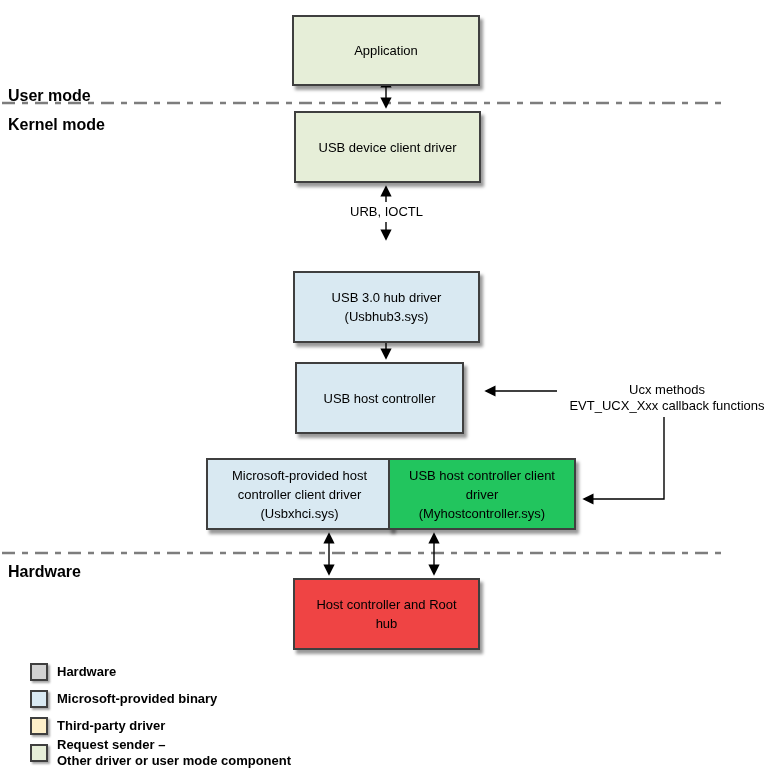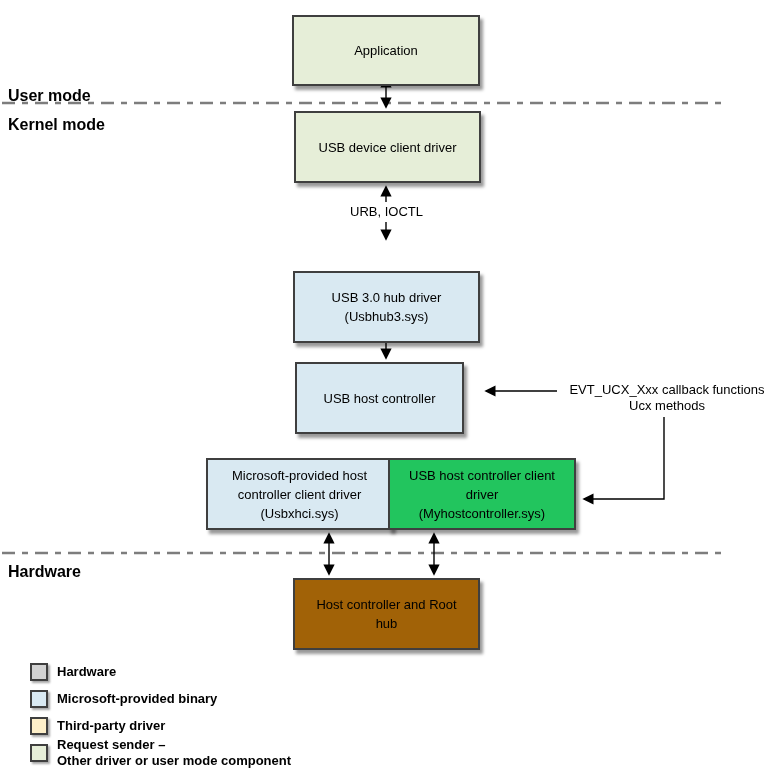--- a/index.html
+++ b/index.html
@@ -81,30 +81,30 @@
     <span>controller client driver</span>
     <span>(Usbxhci.sys)</span>
   </div>
 
   <div class="node" style="left: 388px; top: 458px; width: 188px; height: 72px; background-color: #22c55e;">
     <span>USB host controller client</span>
     <span>driver</span>
     <span>(Myhostcontroller.sys)</span>
   </div>
 
-  <div class="node" style="left: 293px; top: 578px; width: 187px; height: 72px; background-color: #a16207;">
+  <div class="node" style="left: 293px; top: 578px; width: 187px; height: 72px; background-color: #ef4444;">
     <span>Host controller and Root</span>
     <span>hub</span>
   </div>
 
   <div class="annotation" style="left:329px; top:204px; width:115px">URB, IOCTL</div>
 
   <div class="annotation" style="left:556px; top:382px; width:222px">
+    <span>Ucx methods</span>
     <span>EVT_UCX_Xxx callback functions</span>
-    <span>Ucx methods</span>
   </div>
 
   <div class="legend-row" style="top:661px; height:22px">
     <span class="swatch" style="background-color: rgb(210, 210, 210);"></span>
     <span class="legend-label">
       <span>Hardware</span>
     </span>
   </div>
 
   <div class="legend-row" style="top:688px; height:22px">

